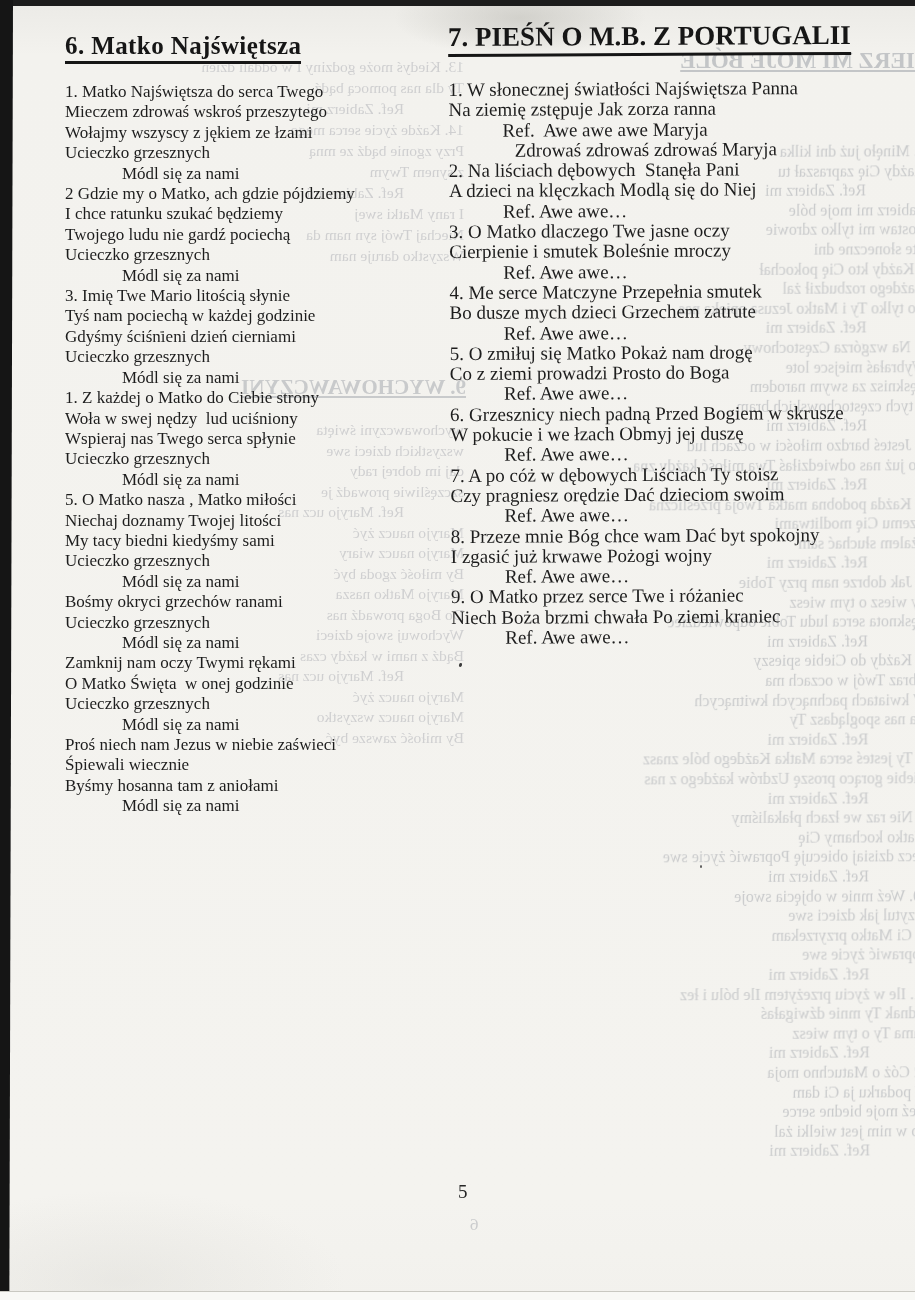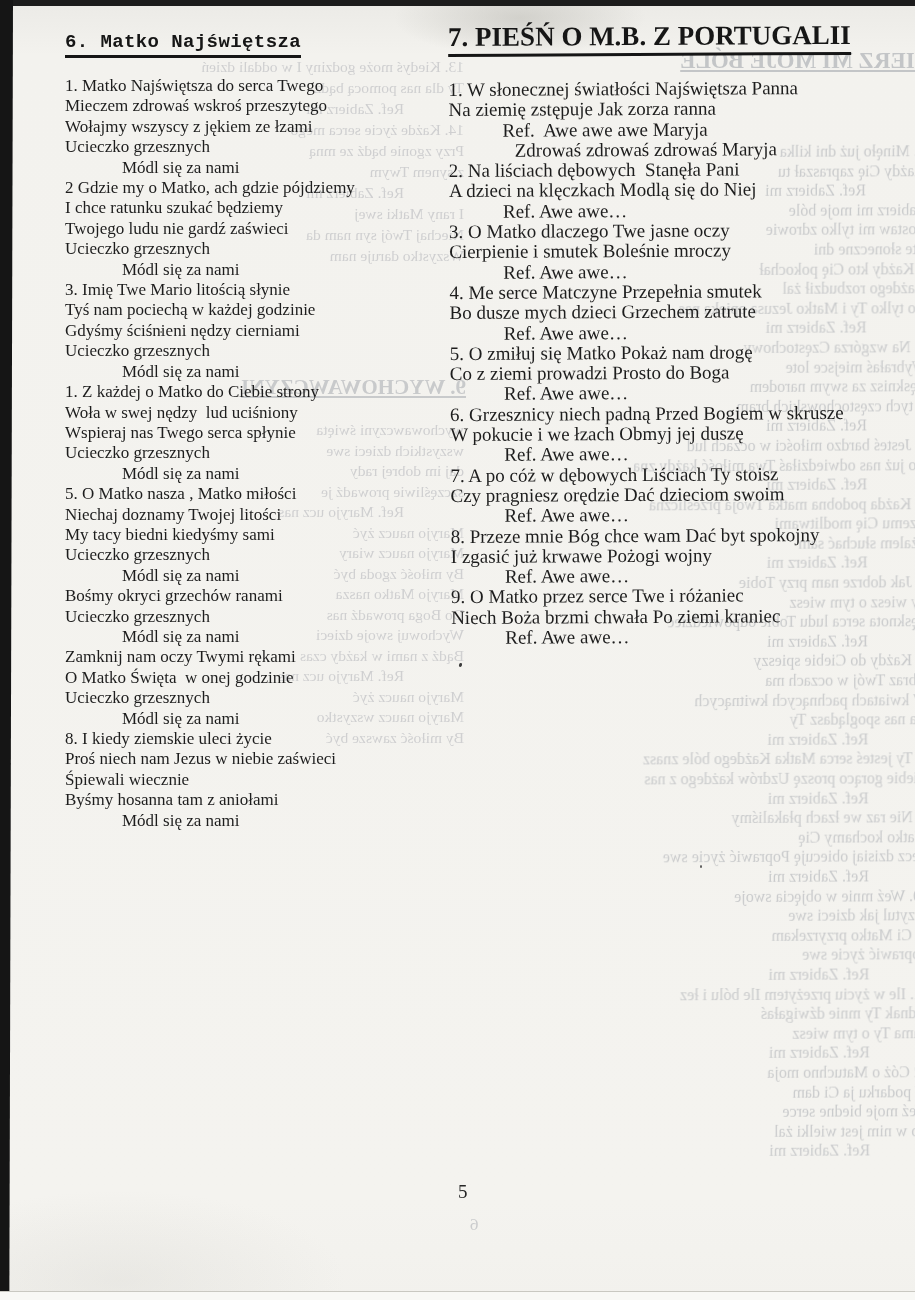--- a/index.html
+++ b/index.html
@@ -19,21 +19,21 @@
   .edge-top{position:absolute;left:0;top:0;width:915px;height:6px;background:#1c1c1c;z-index:6;}
   .edge-left{position:absolute;left:0;top:0;width:13px;height:1292px;background:#151515;z-index:6;
     clip-path:polygon(0 0,100% 0,72% 100%,0 100%);}
   .edge-bottom{position:absolute;left:0;top:1291px;width:915px;height:9px;background:#f8f8f5;border-top:1px solid #c9c8c1;z-index:6;}
 
   
   .col{position:absolute;z-index:3;color:#1d1d1d;}
   .col h1{margin:0;font-weight:bold;color:#161616;display:inline-block;line-height:1;
     border-bottom:3px solid #161616;padding-bottom:3px;white-space:pre;}
   .col-left{left:65px;top:33px;width:350px;}
-  .col-left h1{font-size:19px;letter-spacing:0.4px;font-family:Liberation Mono, monospace;}
+  .col-left h1{font-size:25px;letter-spacing:0.4px;}
   .col-left .verses{margin-top:18px;font-size:17px;line-height:20.4px;}
   .col-left .refrain{padding-left:57px;}
   .col-right{left:448px;top:24px;width:465px;transform:rotate(-0.3deg);transform-origin:left top;}
   .col-right h1{font-size:27px;}
   .col-right .verses{margin-top:23px;font-size:19px;line-height:20.3px;}
   .col-right .refrain-a{padding-left:54px;}
   .col-right .refrain-b{padding-left:66px;}
   .line{white-space:pre;}
 
   .page-number{position:absolute;left:458px;top:1181px;font-size:19px;color:#262626;z-index:3;}
@@ -72,46 +72,45 @@
   <div class="col col-left">
     <h1>6. Matko Najświętsza</h1>
     <div class="verses" id="left-verses">
         <div class="line">1. Matko Najświętsza do serca Twego</div>
         <div class="line">Mieczem zdrowaś wskroś przeszytego</div>
         <div class="line">Wołajmy wszyscy z jękiem ze łzami</div>
         <div class="line">Ucieczko grzesznych</div>
         <div class="line refrain">Módl się za nami</div>
         <div class="line">2 Gdzie my o Matko, ach gdzie pójdziemy</div>
         <div class="line">I chce ratunku szukać będziemy</div>
-        <div class="line">Twojego ludu nie gardź zaświeci</div>
+        <div class="line">Twojego ludu nie gardź pociechą</div>
         <div class="line">Ucieczko grzesznych</div>
         <div class="line refrain">Módl się za nami</div>
         <div class="line">3. Imię Twe Mario litością słynie</div>
         <div class="line">Tyś nam pociechą w każdej godzinie</div>
-        <div class="line">Gdyśmy ściśnieni nędzy cierniami</div>
+        <div class="line">Gdyśmy ściśnieni dzień cierniami</div>
         <div class="line">Ucieczko grzesznych</div>
         <div class="line refrain">Módl się za nami</div>
         <div class="line">1. Z każdej o Matko do Ciebie strony</div>
         <div class="line">Woła w swej nędzy  lud uciśniony</div>
         <div class="line">Wspieraj nas Twego serca spłynie</div>
         <div class="line">Ucieczko grzesznych</div>
         <div class="line refrain">Módl się za nami</div>
         <div class="line">5. O Matko nasza , Matko miłości</div>
         <div class="line">Niechaj doznamy Twojej litości</div>
         <div class="line">My tacy biedni kiedyśmy sami</div>
         <div class="line">Ucieczko grzesznych</div>
         <div class="line refrain">Módl się za nami</div>
         <div class="line">Bośmy okryci grzechów ranami</div>
         <div class="line">Ucieczko grzesznych</div>
         <div class="line refrain">Módl się za nami</div>
         <div class="line">Zamknij nam oczy Twymi rękami</div>
         <div class="line">O Matko Święta  w onej godzinie</div>
         <div class="line">Ucieczko grzesznych</div>
         <div class="line refrain">Módl się za nami</div>
-        <div class="line">8. I kiedy ziemskie uleci życie</div>
         <div class="line">Proś niech nam Jezus w niebie zaświeci</div>
         <div class="line">Śpiewali wiecznie</div>
         <div class="line">Byśmy hosanna tam z aniołami</div>
         <div class="line refrain">Módl się za nami</div>
       </div>
   </div>
 
   <div class="col col-right">
     <h1>7. PIEŚŃ O M.B. Z PORTUGALII</h1>
     <div class="verses" id="right-verses">

